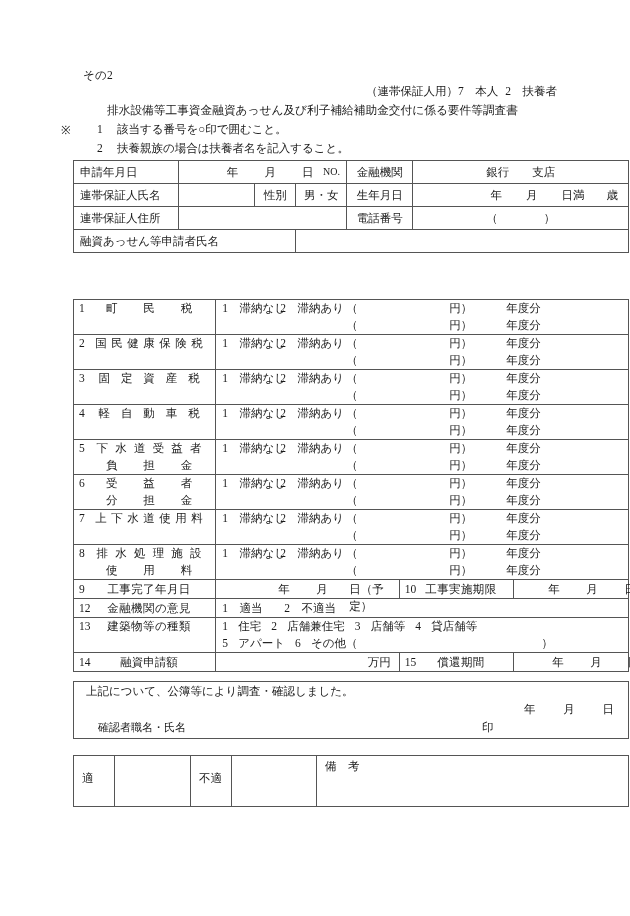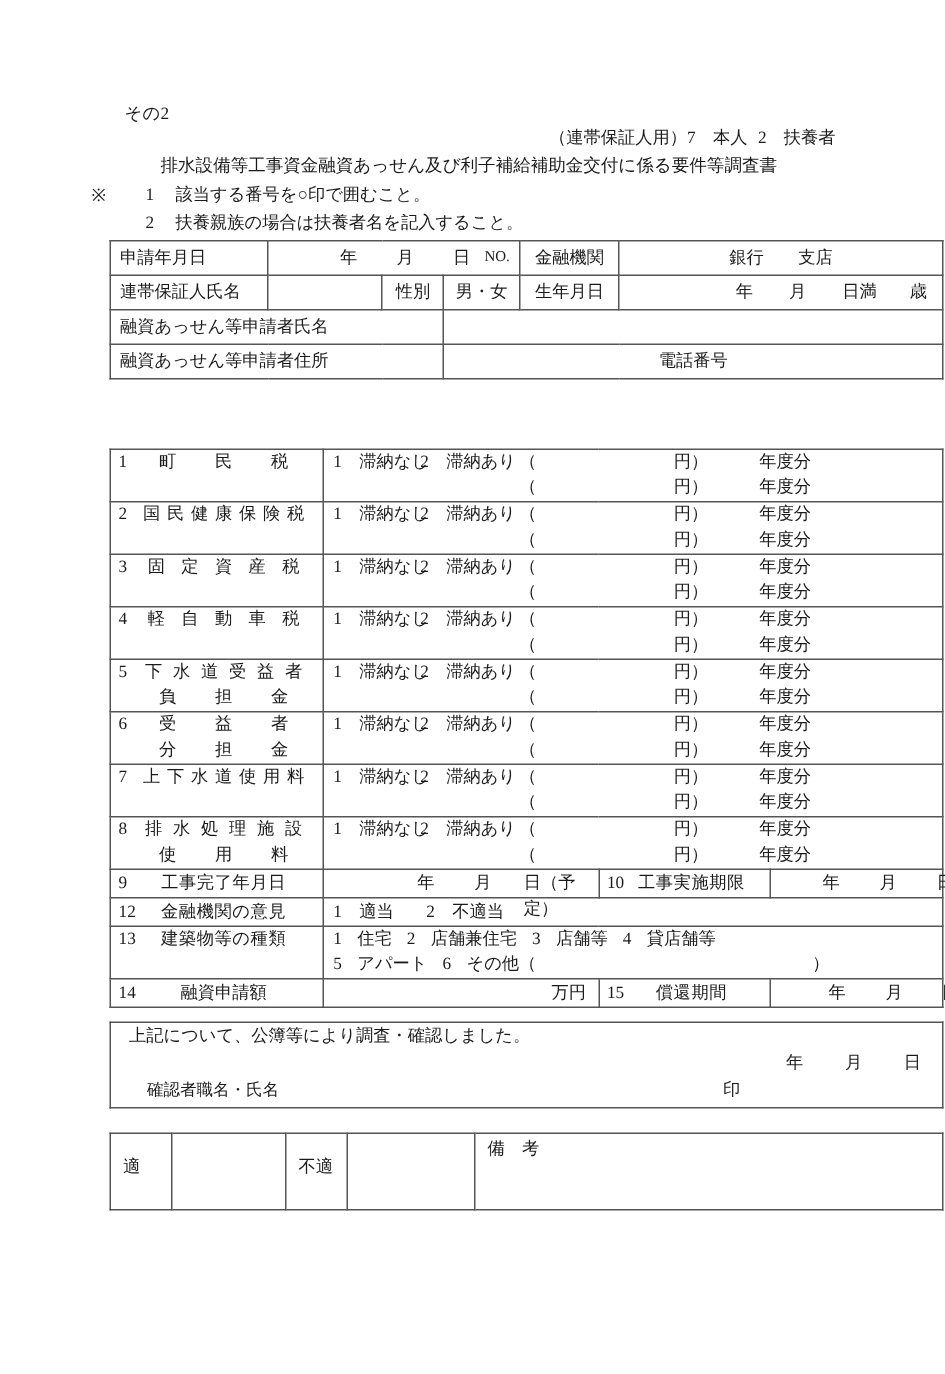--- a/index.html
+++ b/index.html
@@ -285,38 +285,44 @@
               <span style="width:24px"></span>
               <span>月</span>
               <span style="width:24px"></span>
               <span>日満</span>
               <span style="width:22px"></span>
               <span>歳</span>
             </div>
           </td>
         </tr>
 
+        <tr>
+          <td>
+            <div class="cell lbl">連帯保証人住所</div>
+          </td>
+          <td colspan="3">
+            <div class="cell"></div>
+          </td>
+          <td>
+            <div class="cell ctr">電話番号</div>
+          </td>
+          <td>
+            <div class="cell ctr">（　　　　）</div>
+          </td>
+        </tr>
 
         <tr>
           <td colspan="3">
             <div class="cell lbl">融資あっせん等申請者氏名</div>
           </td>
           <td colspan="3">
             <div class="cell"></div>
           </td>
         </tr>
 
-        <tr>
-          <td colspan="3">
-            <div class="cell lbl">融資あっせん等申請者住所</div>
-          </td>
-          <td colspan="3">
-            <div class="cell ctr">電話番号</div>
-          </td>
-        </tr>
       </tbody>
     </table>
 
     <table class="frm" id="tbl-main">
       <colgroup>
         <col style="width:124px">
         <col style="width:160px">
         <col style="width:100px">
         <col style="width:100px">
       </colgroup>

